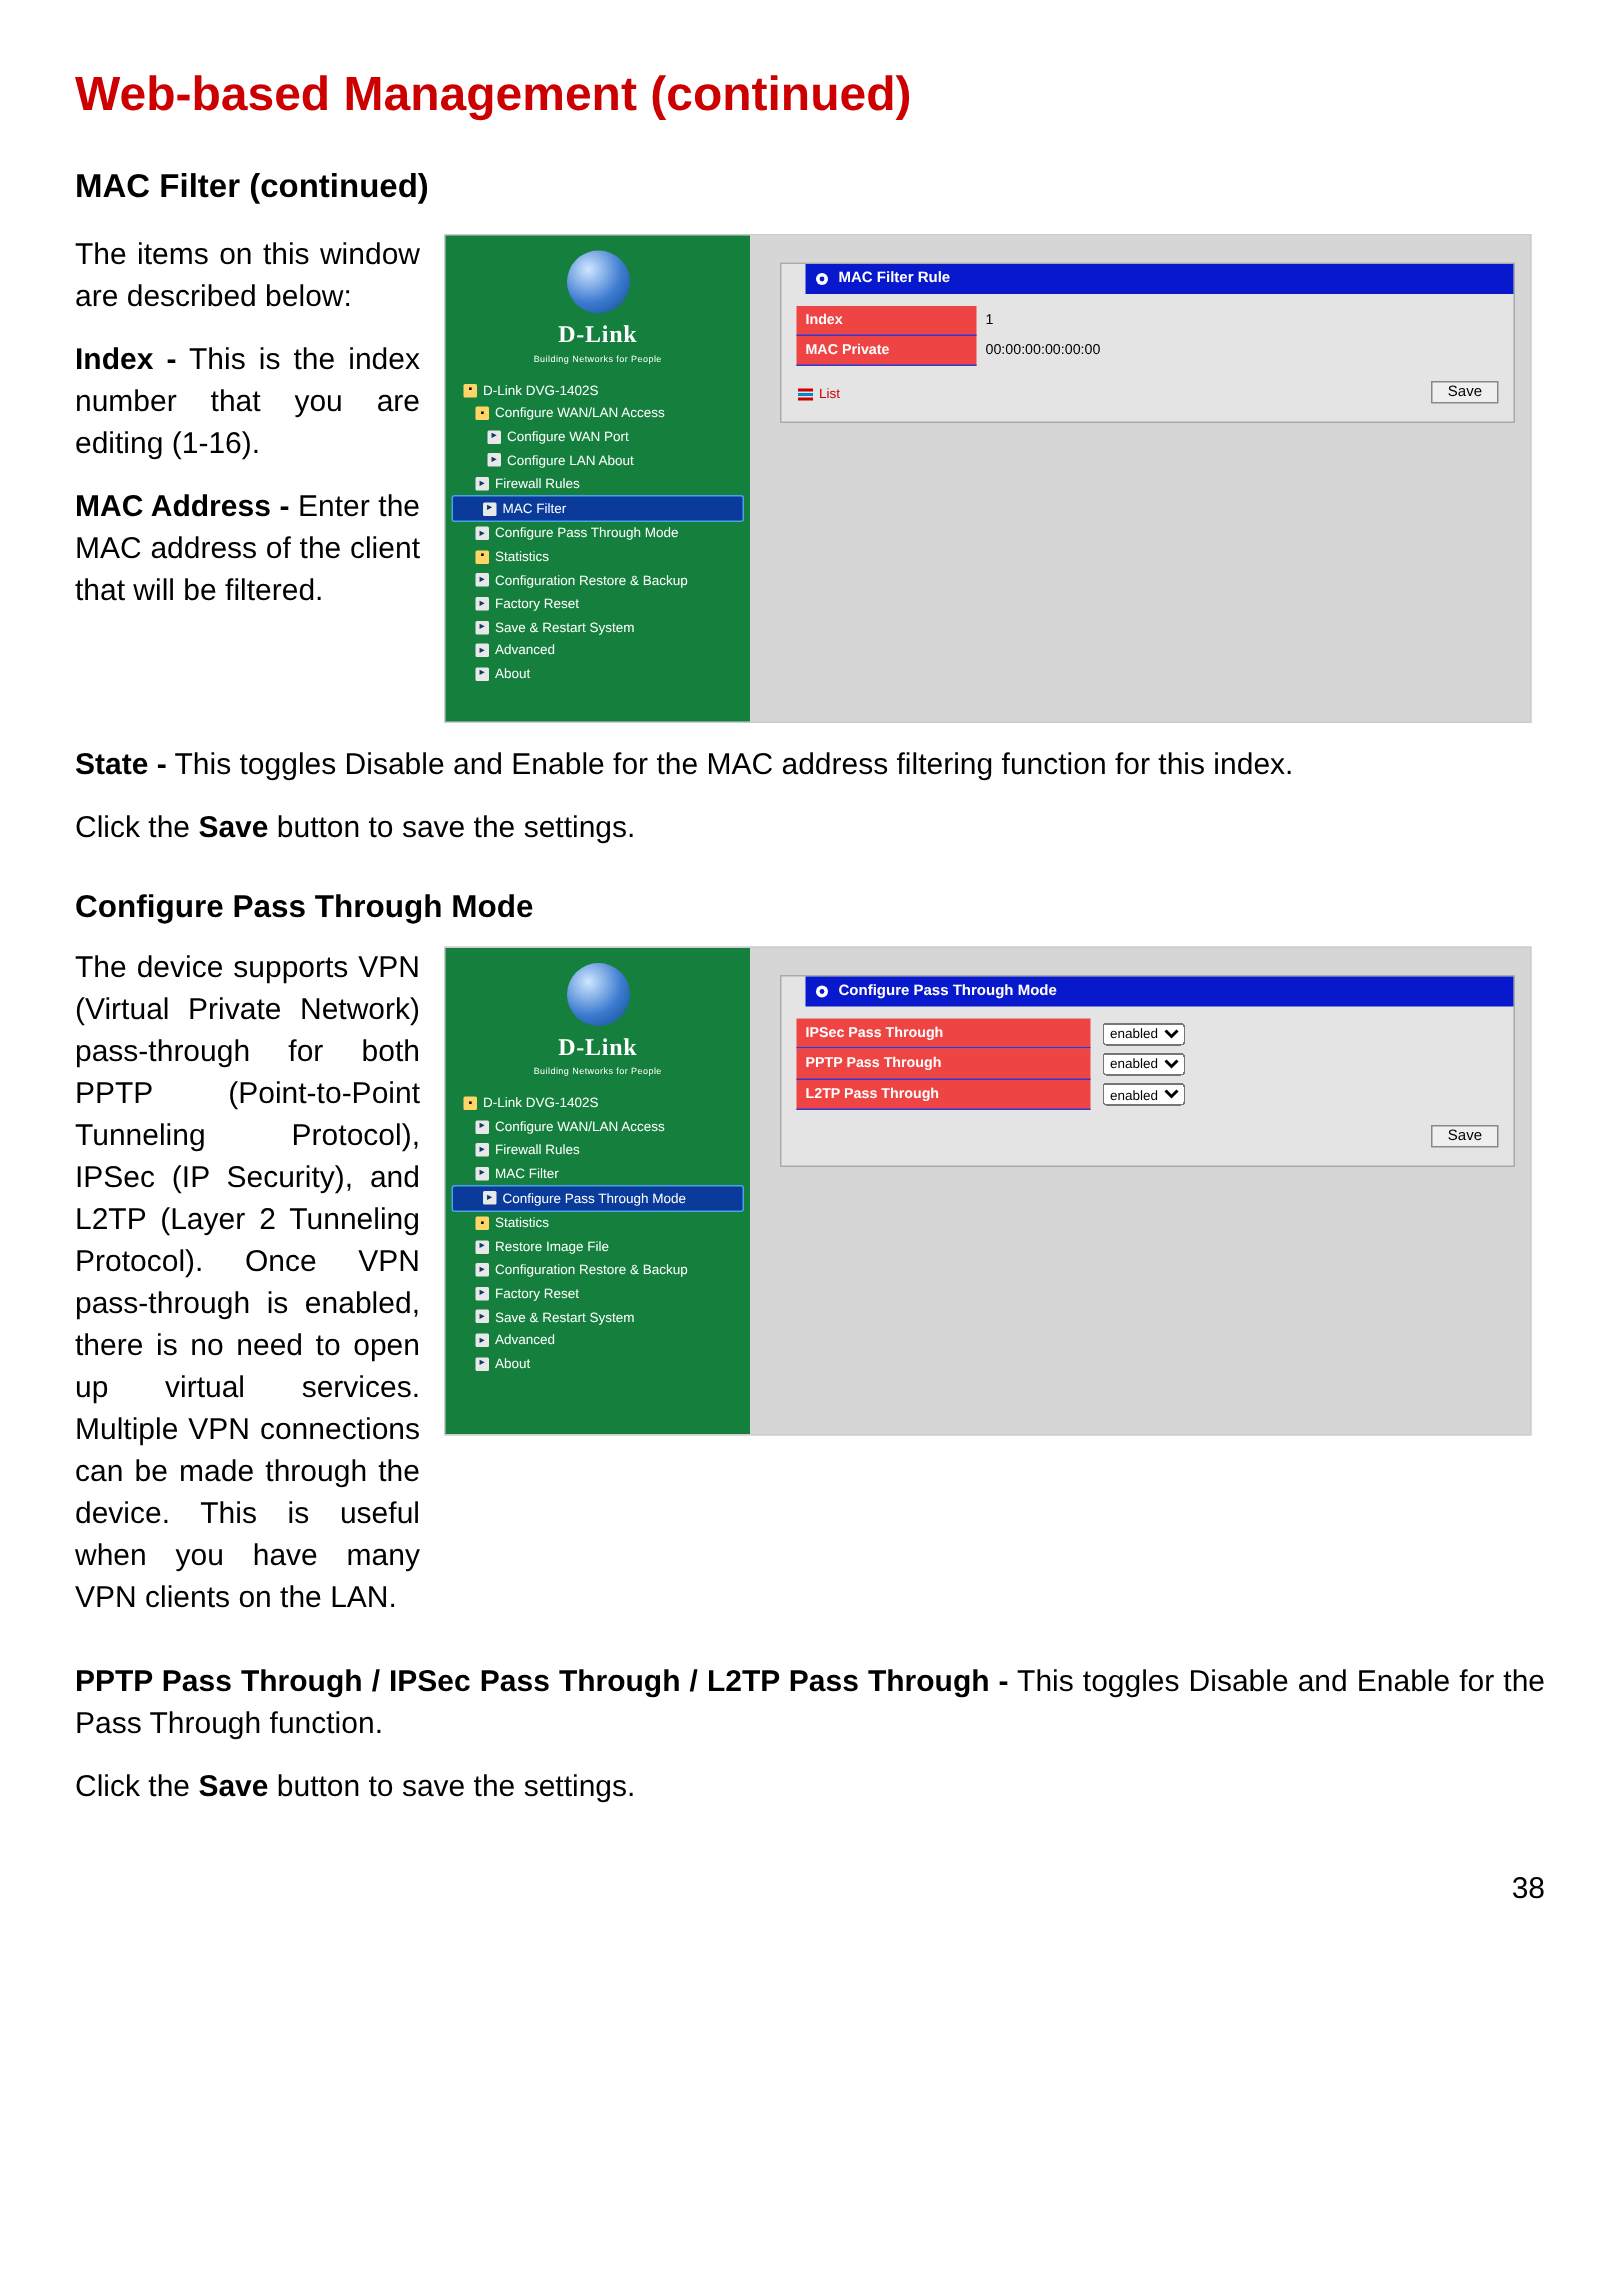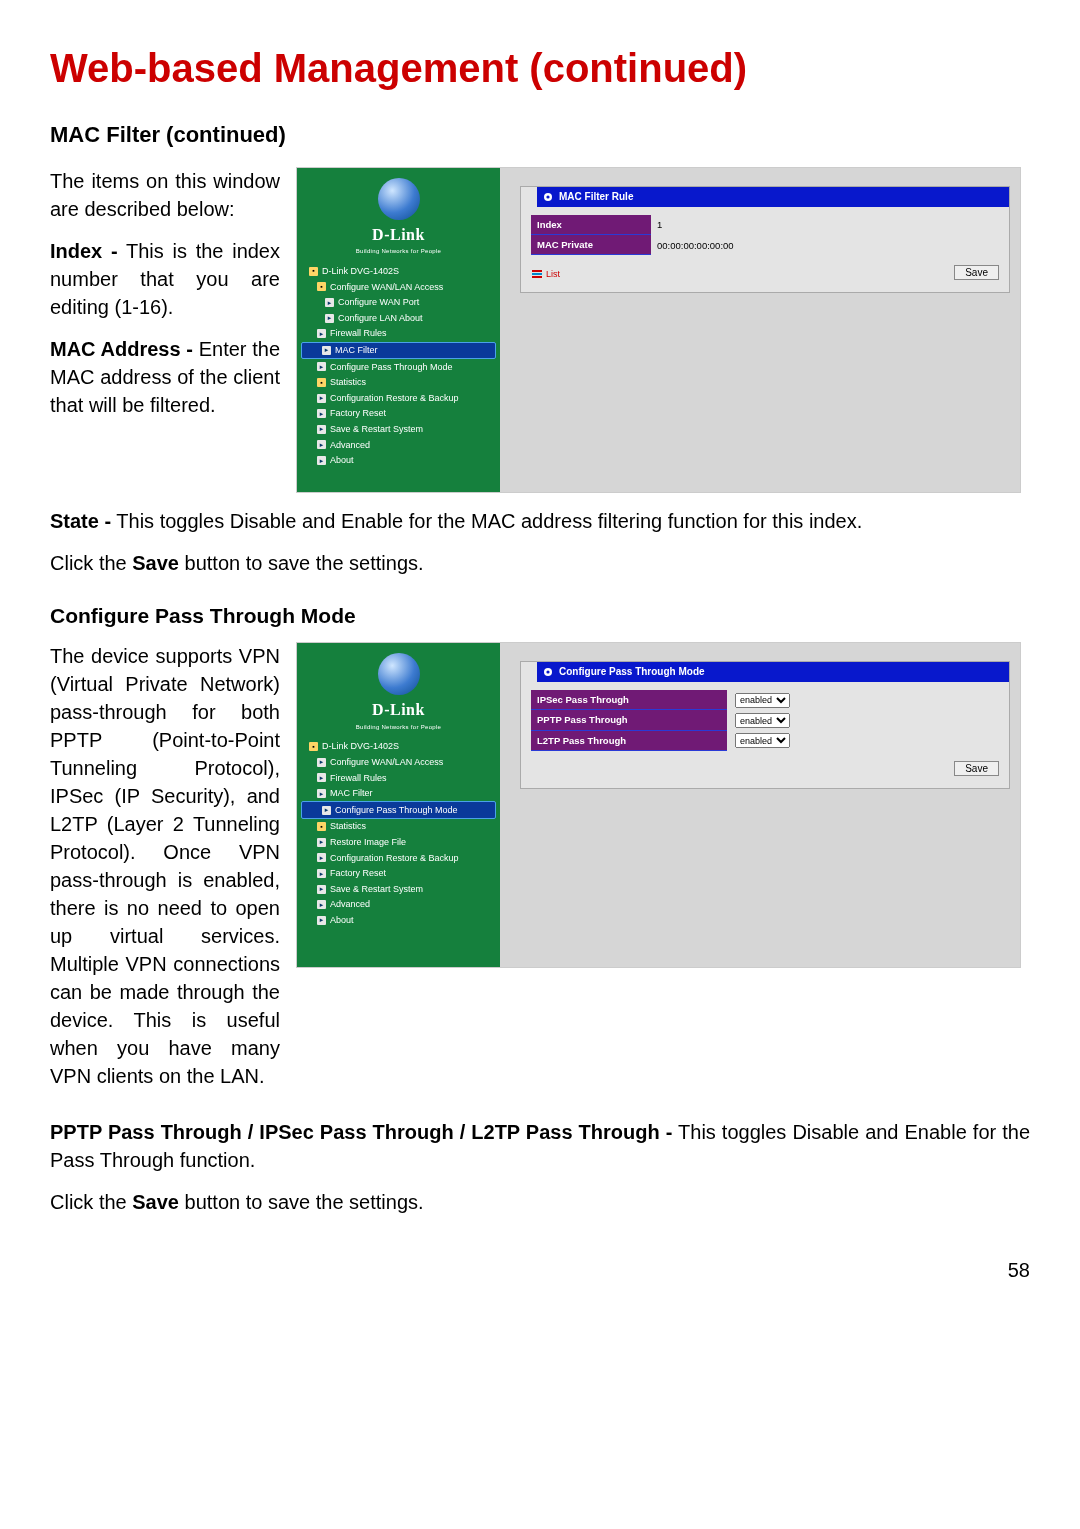--- a/index.html
+++ b/index.html
@@ -7,21 +7,21 @@
     font-family: Arial, Helvetica, sans-serif;
     background: #fff;
     width: 1080px;
     padding: 40px 50px 30px 50px;
     color: #000;
     font-size: 20px;
     line-height: 1.4;
   }
   h1.title {
     color: #c00;
-    font-size: 40px;
+    font-size: 32px;
     font-weight: bold;
     margin-bottom: 24px;
     font-family: Arial, Helvetica, sans-serif;
   }
   h2.sect {
     font-size: 22px;
     font-weight: bold;
     margin-bottom: 16px;
   }
   h3.sub {
@@ -141,21 +141,21 @@
   .shot .form {
     padding: 8px 10px 10px 10px;
   }
   .shot .frow {
     display: flex;
     font-size: 9.5px;
     align-items: center;
     margin-bottom: 0;
   }
   .shot .frow .lbl {
-    background: #701a75;
+    background: #ef4444;
     color: #fff;
     width: 120px;
     padding: 3px 6px;
     font-weight: bold;
     border-bottom: 1px solid #2a3ad6;
   }
   .shot .frow .val {
     padding: 2px 6px;
     flex: 1;
     color: #000;
@@ -408,13 +408,13 @@
           </div>
         </div>
       </div>
     </div>
   </div>
 </div>
 
 <p class="para justify"><b>PPTP Pass Through / IPSec Pass Through / L2TP Pass Through -</b><span> This toggles Disable and Enable for the Pass Through function.</span></p>
 <p class="para"><span>Click the </span><b>Save</b><span> button to save the settings.</span></p>
 
-<div class="pagenum">58</div>
+<div class="pagenum">38</div>
 
 </body></html>

